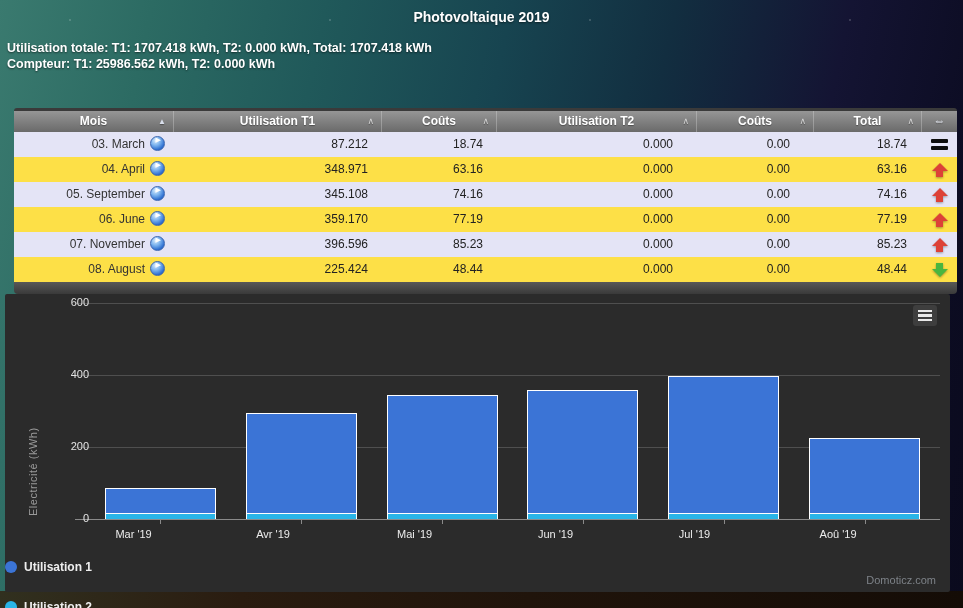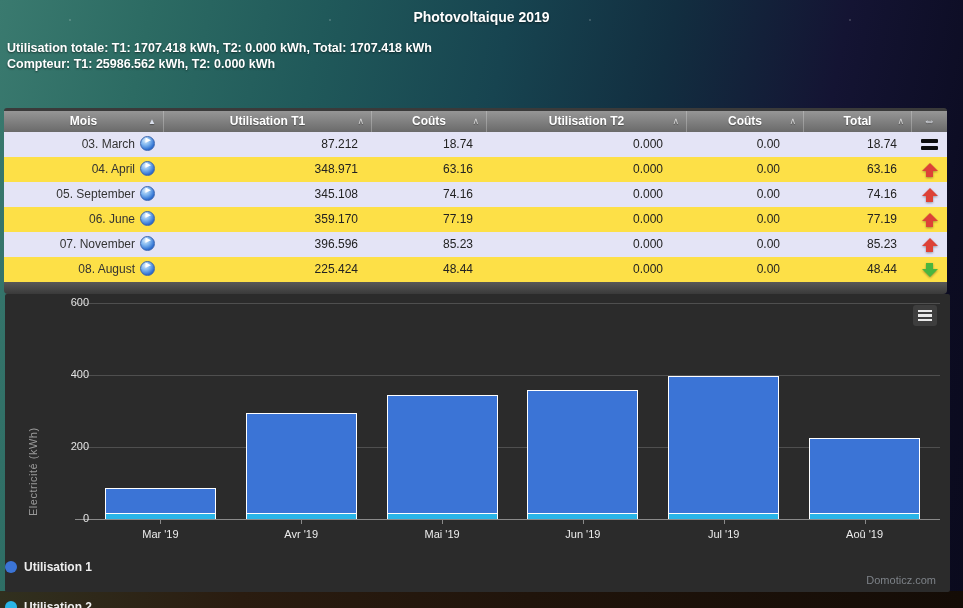--- a/index.html
+++ b/index.html
@@ -18,21 +18,21 @@
   .bg-bottom { position:absolute; left:0; bottom:0; width:100%; height:17px;
     background:linear-gradient(90deg,#31301f 0%,#2a1c10 25%,#20140b 55%,#140c06 100%); }
 
   
   .page-title { position:absolute; top:9px; left:0; width:100%; text-align:center;
     color:#fff; font-size:14px; font-weight:bold; text-shadow:0 1px 2px rgba(0,0,0,.5); }
   .summary { position:absolute; top:41px; left:7px; color:#fff; font-size:12.5px;
     font-weight:bold; line-height:15.5px; text-shadow:0 1px 2px rgba(0,0,0,.55); }
 
   
-  .table-panel { position:absolute; left:4px; top:108px; width:943px; }
+  .table-panel { position:absolute; left:14px; top:108px; width:943px; }
   .frame-top { height:3px; background:#3a3a3a; border-radius:3px 3px 0 0; }
   .thead { display:flex; height:21px; background:linear-gradient(#969696,#6a6a6a); }
   .th { position:relative; color:#fff; font-weight:bold; font-size:12px; line-height:21px;
     text-align:center; text-shadow:0 1px 1px rgba(0,0,0,.35);
     border-right:1px solid rgba(255,255,255,.25); cursor:pointer; }
   .th:last-child { border-right:none; }
   .sort-glyph { position:absolute; right:7px; top:0; font-size:8px; color:#d9dfec; }
   .sort-dim { font-size:9px; color:#d4d4d4; font-weight:normal; }
   .resize-glyph { position:static; font-size:12px; color:#e6e9f2; }
   .c-mois{width:160px;} .c-t1{width:208px;} .c-c1{width:115px;} .c-t2{width:200px;}
@@ -69,21 +69,21 @@
     justify-content:center; align-items:center; gap:2px; cursor:pointer; }
   .chart-menu b { display:block; width:14px; height:2.5px; background:#e9e9e9; }
   .y-title { position:absolute; left:22px; top:52px; height:170px; display:flex; align-items:center;
     writing-mode:vertical-rl; transform:rotate(180deg); color:#9a9a9a; font-size:11px; letter-spacing:.5px; }
   .gridline { position:absolute; height:1px; background:#4f4f4f; }
   .gridline.axisline { background:#8a8a8a; }
   .ytick { position:absolute; left:0; width:84px; text-align:right; font-size:11px; color:#e3e3e3; }
   .bar { position:absolute; border:1px solid #fff; border-bottom:none; cursor:pointer; }
   .bar2 { position:absolute; left:0; right:0; bottom:0; height:6px; border-top:1px solid #fff; }
   .xtick { position:absolute; width:1px; height:5px; background:#8a8a8a; }
-  .xlabel { position:absolute; width:90px; margin-left:-45px; text-align:center;
+  .xlabel { position:absolute; width:90px; margin-left:-45px; 
     font-size:11px; color:#ececec; }
   .legend { position:absolute; left:0; right:0; top:266px; display:flex;
     justify-content:center; gap:26px;flex-direction:column; }
   .legend-item { display:flex; align-items:center; gap:7px; cursor:pointer; }
   .legend-dot { width:12px; height:12px; border-radius:50%; }
   .legend-label { color:#eeeeee; font-size:12px; font-weight:bold; }
   .watermark { position:absolute; right:14px; bottom:6px; color:#7d8288; font-size:11px; }
 </style>
 </head>
 <body>

